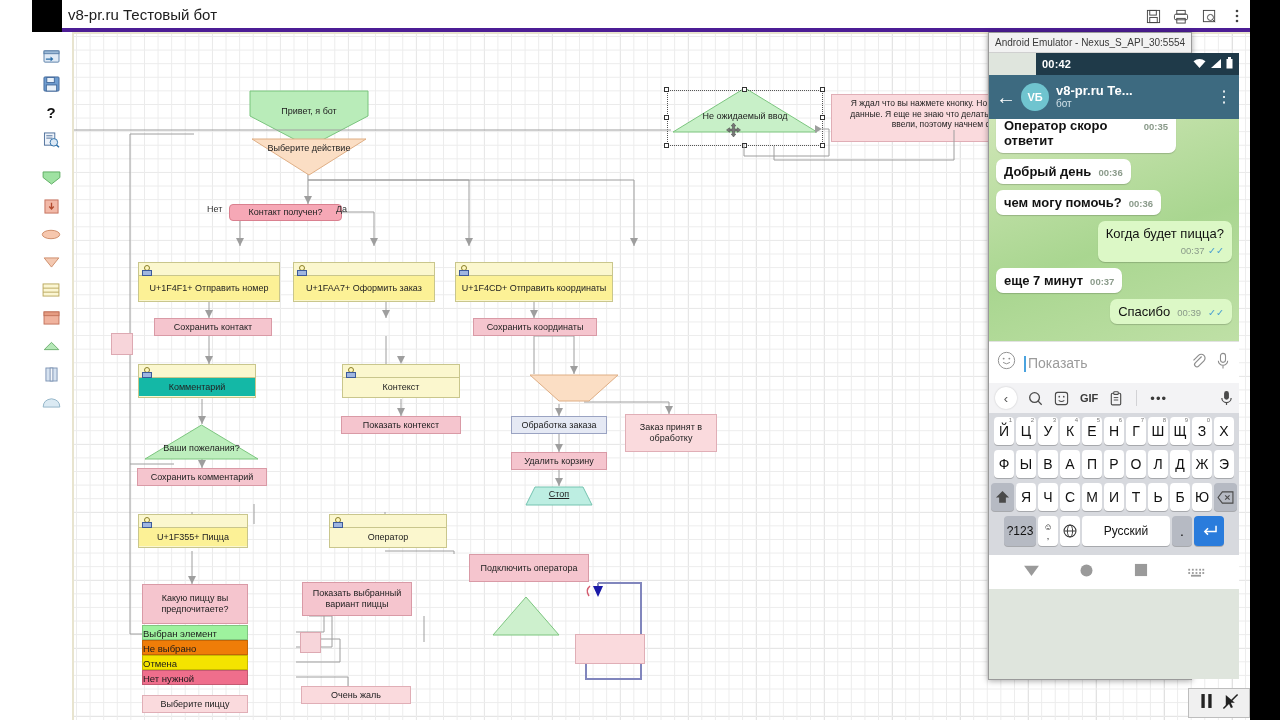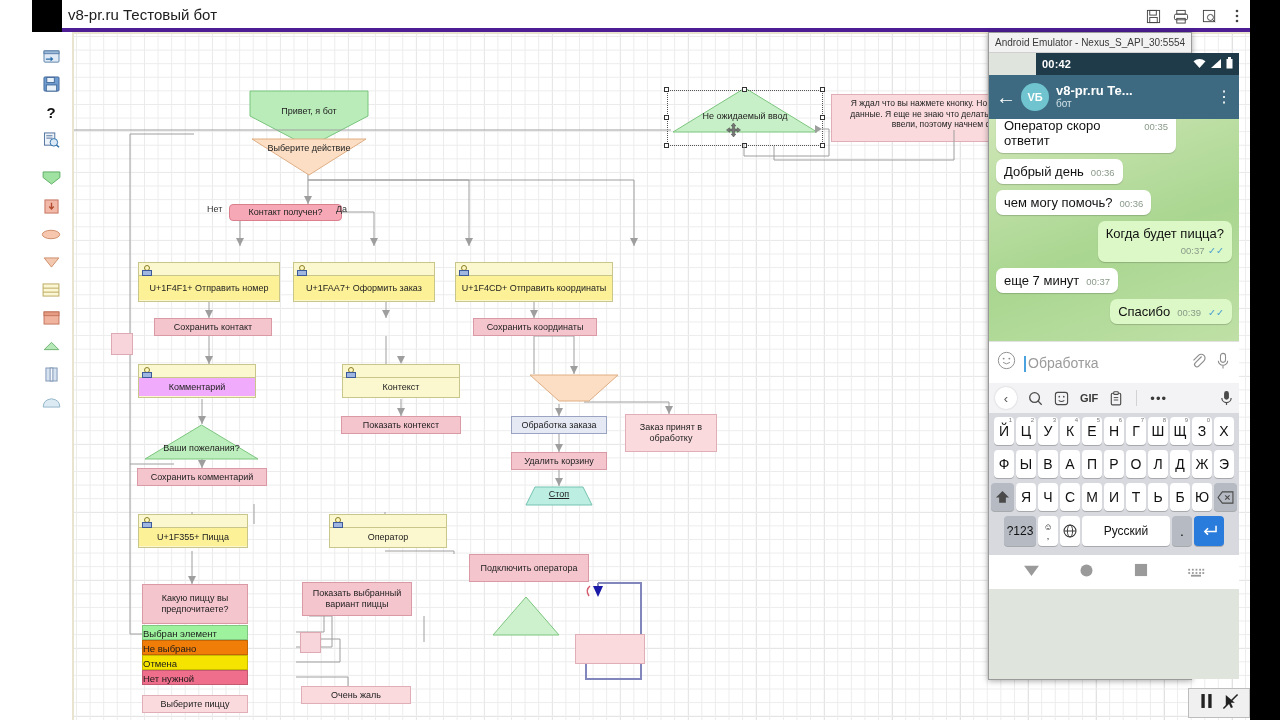--- a/index.html
+++ b/index.html
@@ -94,21 +94,21 @@
   #appbar .nm { font-size:13px; font-weight:bold; line-height:14px; white-space:nowrap; overflow:hidden; }
   #appbar .sub { font-size:10px; color:#d4e4ea; line-height:12px; }
   #appbar .kebab { width:18px; text-align:center; font-size:16px; line-height:14px; }
 
   #chat { position:relative; height:222px; background:#b8dca0;
           background-image:linear-gradient(160deg,#cfe6b6 0%, #a9d690 55%, #bfe0a6 100%);
           overflow:hidden; padding:0 7px; }
   .bub { position:relative; max-width:180px; border-radius:7px; padding:5px 8px 5px 8px;
          font-size:13px; color:#111; margin-top:6px; box-shadow:0 1px 1px rgba(0,0,0,.18);
          display:inline-flex; align-items:baseline; gap:7px; }
-  .bub.in  { background:#ffffff; }
+  .bub.in  { background:#ffffff;font-weight:bold; }
   .bub.out { background:#dcf8c6; }
   .row-out { text-align:right; }
   .bub .tm { font-size:9.5px; color:#8a9a8a; white-space:nowrap; }
   .bub .tick { color:#4fa3d1; font-size:9.5px; }
 
   #inputbar { height:42px; background:#fff; display:flex; align-items:center; padding:0 8px; gap:8px;
               border-top:1px solid #e2e2e2; }
   #inputbar .ph { flex:1; font-size:14px; color:#9b9b9b; position:relative; padding-left:4px; }
   #inputbar .caret { position:absolute; left:0; top:1px; width:2px; height:16px; background:#4aa3df; }
 
@@ -417,21 +417,21 @@
     <div class="node n-pink" style="left:399px; top:284px; width:124px; height:18px;">
       <span>Сохранить координаты</span>
     </div>
 
     <div class="node n-pinkl" style="left:37px; top:299px; width:22px; height:22px;"></div>
 
     <div class="umlnode" style="left:64px; top:330px; width:118px; height:34px;">
       <div class="hdr">
             <span class="uicon"></span>
           </div>
-      <div class="body" style="background:#f0abfc;">Комментарий</div>
+      <div class="body" style="background:#14b8a6;">Комментарий</div>
     </div>
     <div class="umlnode" style="left:268px; top:330px; width:118px; height:34px;">
       <div class="hdr">
             <span class="uicon"></span>
           </div>
       <div class="body" style="background:#fbf7ce;">Контекст</div>
     </div>
 
     <div class="node n-pink" style="left:267px; top:382px; width:120px; height:18px;">
       <span>Показать контекст</span>
@@ -643,21 +643,21 @@
         <span>
           <svg width="19" height="19" viewBox="0 0 20 20">
               <circle cx="10" cy="10" r="8.6" fill="none" stroke="#8d8d8d"></circle>
               <circle cx="7" cy="8" r="1" fill="#8d8d8d"></circle>
               <circle cx="13" cy="8" r="1" fill="#8d8d8d"></circle>
               <path d="M6.4 12 Q10 15 13.6 12" fill="none" stroke="#8d8d8d"></path>
             </svg>
         </span>
         <span class="ph">
           <span class="caret"></span>
-          <span>Обработка</span>
+          <span>Показать</span>
         </span>
         <span>
           <svg width="18" height="18" viewBox="0 0 20 20">
               <path d="M14 5 L7 12 a2.6 2.6 0 0 0 3.7 3.7 L16.6 9.8 a4.2 4.2 0 0 0 -6 -6 L5 9.4" fill="none" stroke="#8d8d8d" stroke-width="1.3"></path>
             </svg>
         </span>
         <span>
           <svg width="16" height="18" viewBox="0 0 16 20">
               <rect x="5.2" y="1.5" width="5.6" height="10" rx="2.8" fill="none" stroke="#8d8d8d" stroke-width="1.2"></rect>
               <path d="M2.8 9.6 a5.2 5.2 0 0 0 10.4 0" fill="none" stroke="#8d8d8d" stroke-width="1.2"></path>

